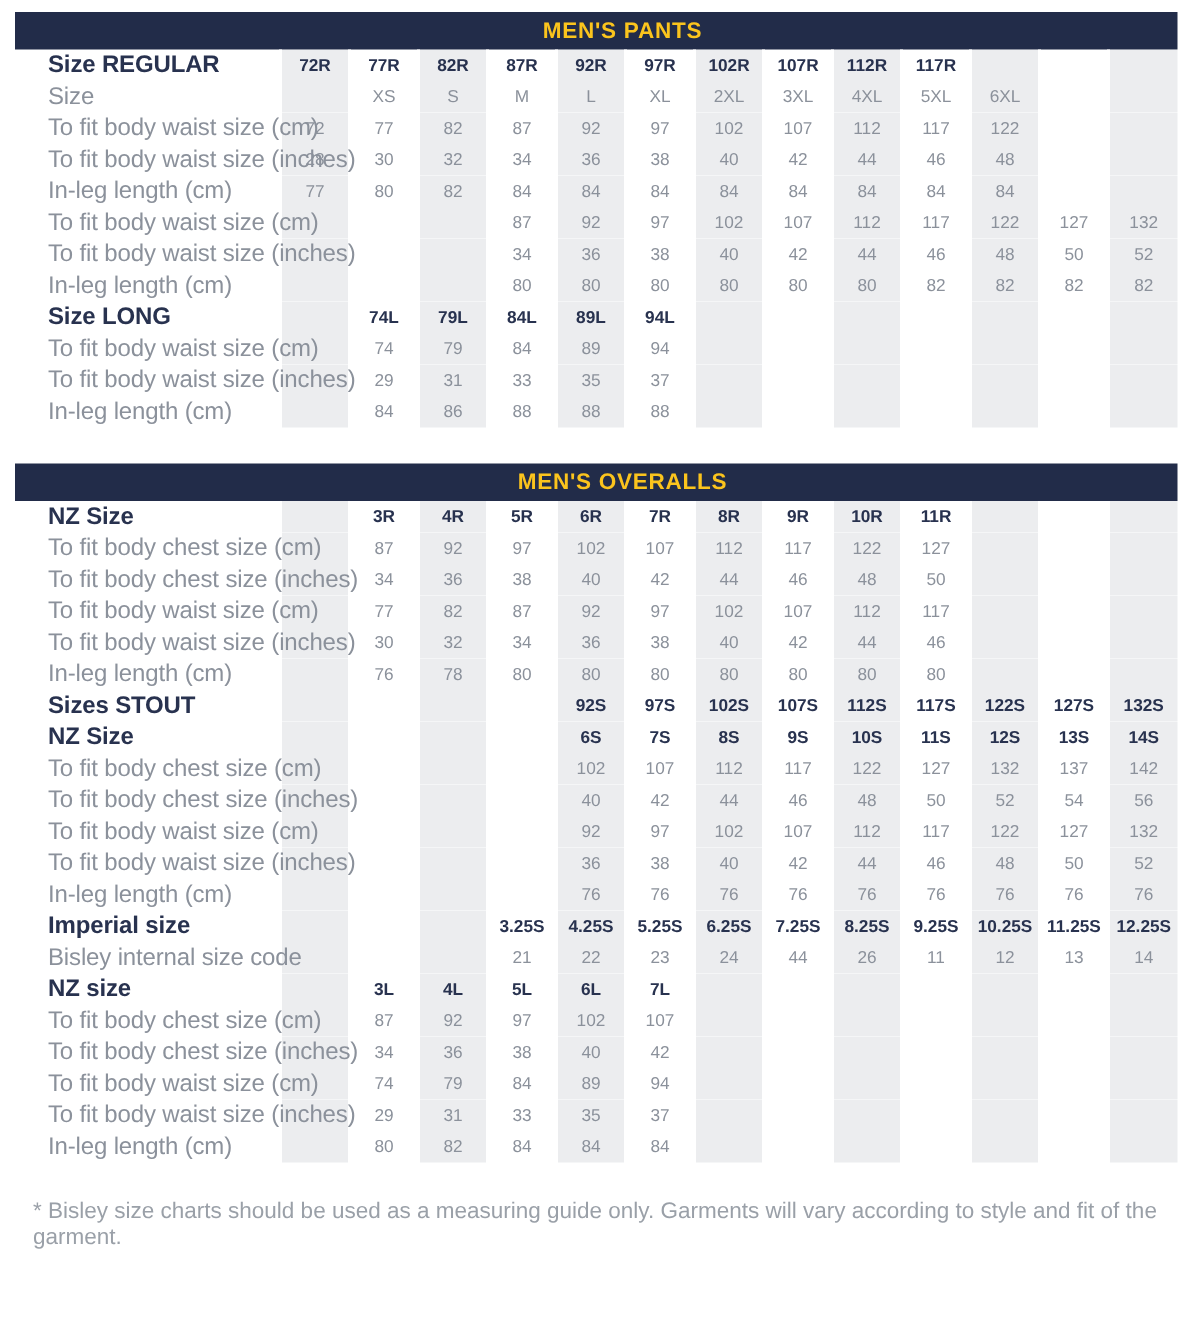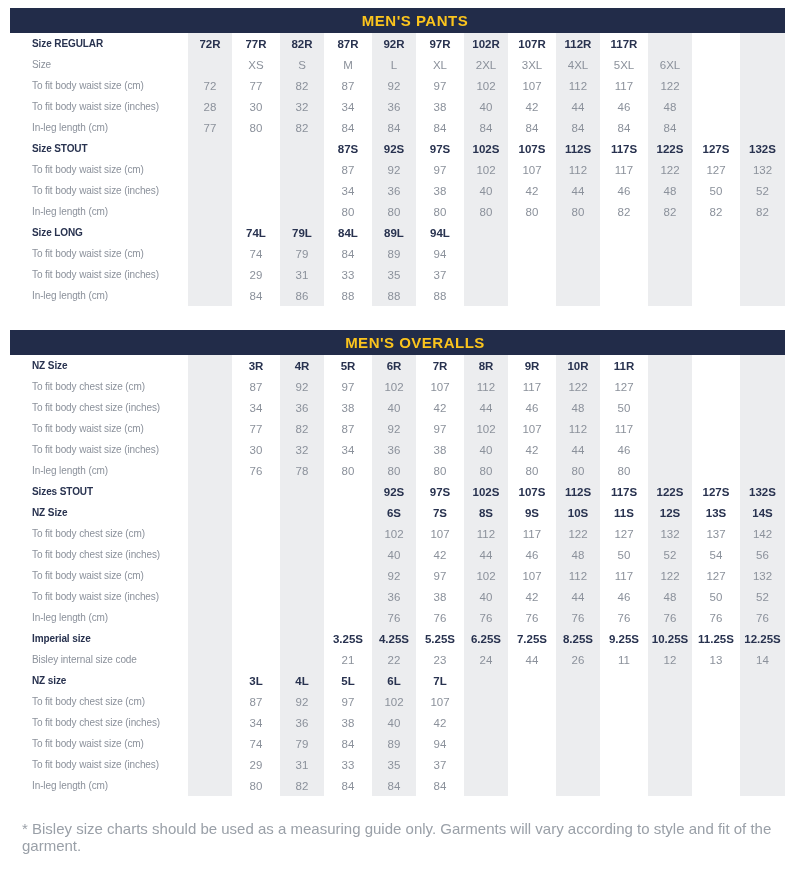--- a/index.html
+++ b/index.html
@@ -16,21 +16,21 @@
     font-weight:700;font-size:15px;letter-spacing:.5px;padding-left:35px;
   }
   table{border-collapse:collapse;table-layout:fixed;width:775px;}
   td{
     height:21px;padding:0;font-size:11.5px;text-align:center;
     color:#8B919B;white-space:nowrap;overflow:hidden;vertical-align:middle;
   }
   td.data{border-left:2px solid #ffffff;}
   td.shade{background:#ECEDEF;}
   td.label{
-    text-align:left;padding-left:22px;font-size:10px;
+    text-align:left;padding-left:22px;font-size:16px;
     overflow:visible;letter-spacing:-0.1px;
   }
   .b{color:#28324F;font-weight:700;}
   .footnote{
     margin:14px 10px 0 12px;font-size:15px;color:#9AA0A8;
   }
 </style>
 </head>
 <body>
 
@@ -118,36 +118,20 @@
             <td class="data">84</td>
             <td class="data shade">84</td>
             <td class="data">84</td>
             <td class="data shade">84</td>
             <td class="data">84</td>
             <td class="data shade">84</td>
             <td class="data"></td>
             <td class="data shade"></td>
           </tr>
           <tr>
-            <td class="label b">Size STOUT</td>
-            <td class="data shade b"></td>
-            <td class="data b"></td>
-            <td class="data shade b"></td>
-            <td class="data b">87S</td>
-            <td class="data shade b">92S</td>
-            <td class="data b">97S</td>
-            <td class="data shade b">102S</td>
-            <td class="data b">107S</td>
-            <td class="data shade b">112S</td>
-            <td class="data b">117S</td>
-            <td class="data shade b">122S</td>
-            <td class="data b">127S</td>
-            <td class="data shade b">132S</td>
-          </tr>
-          <tr>
             <td class="label">To fit body waist size (cm)</td>
             <td class="data shade"></td>
             <td class="data"></td>
             <td class="data shade"></td>
             <td class="data">87</td>
             <td class="data shade">92</td>
             <td class="data">97</td>
             <td class="data shade">102</td>
             <td class="data">107</td>
             <td class="data shade">112</td>

